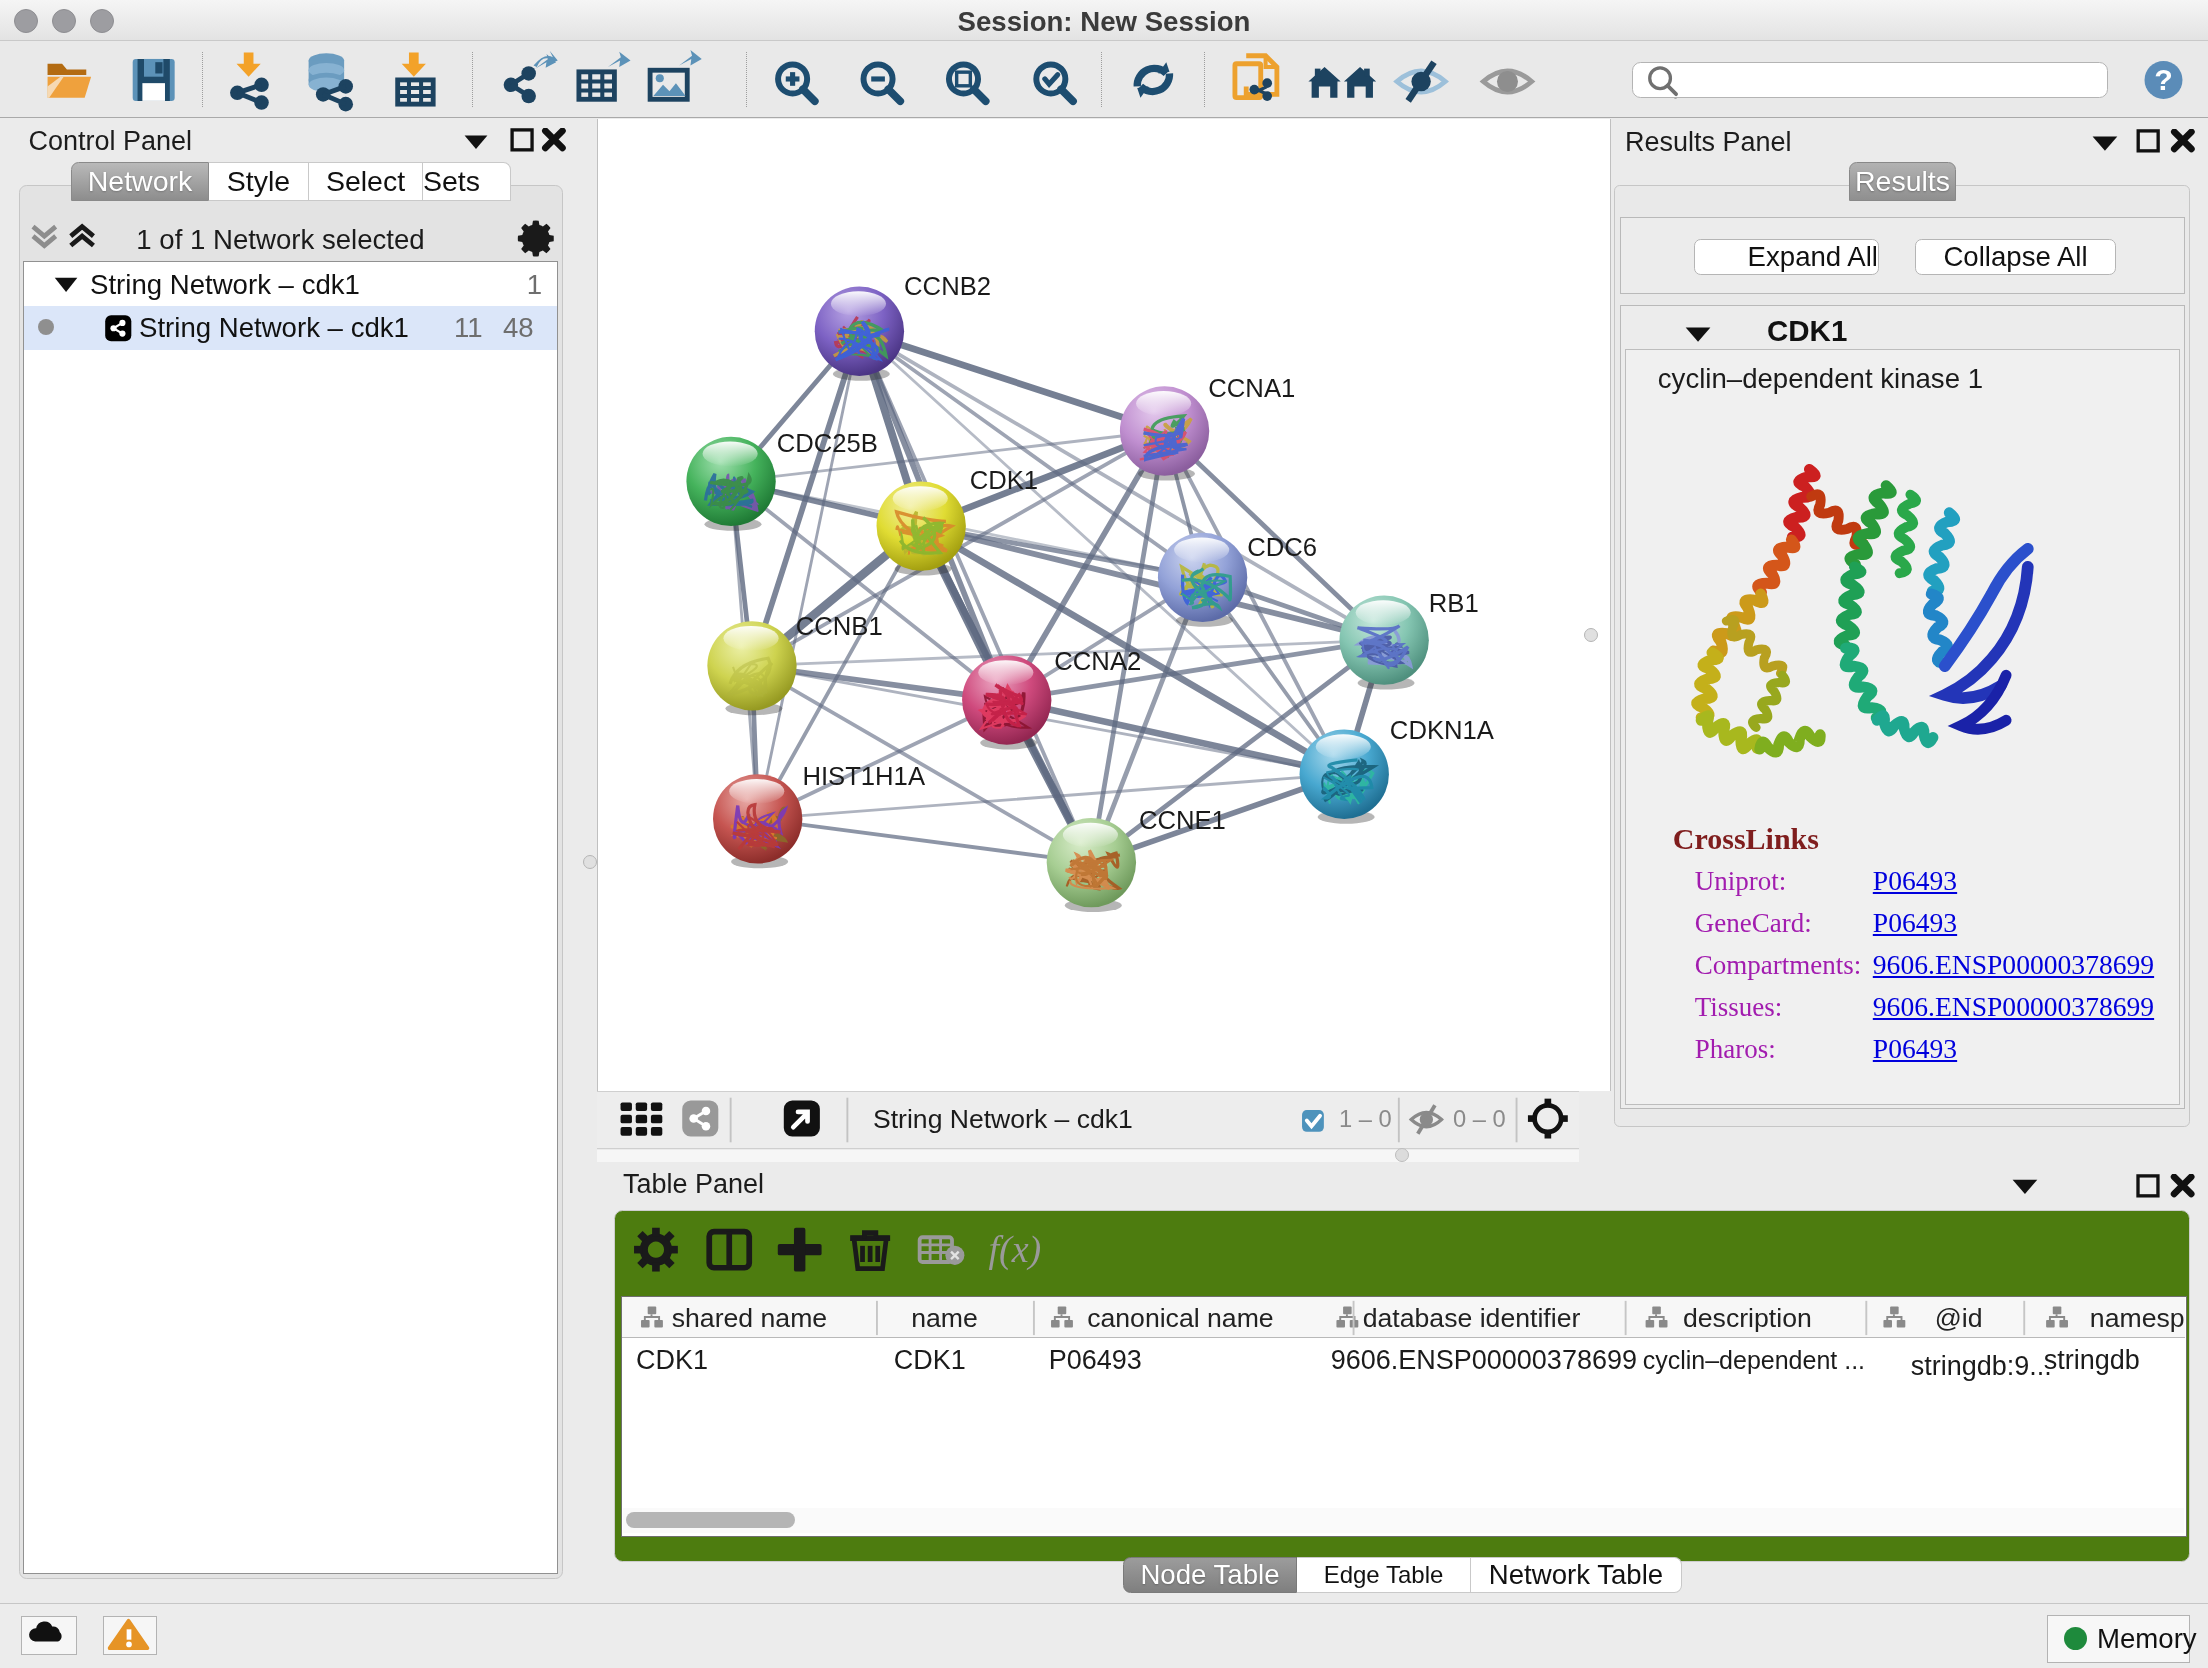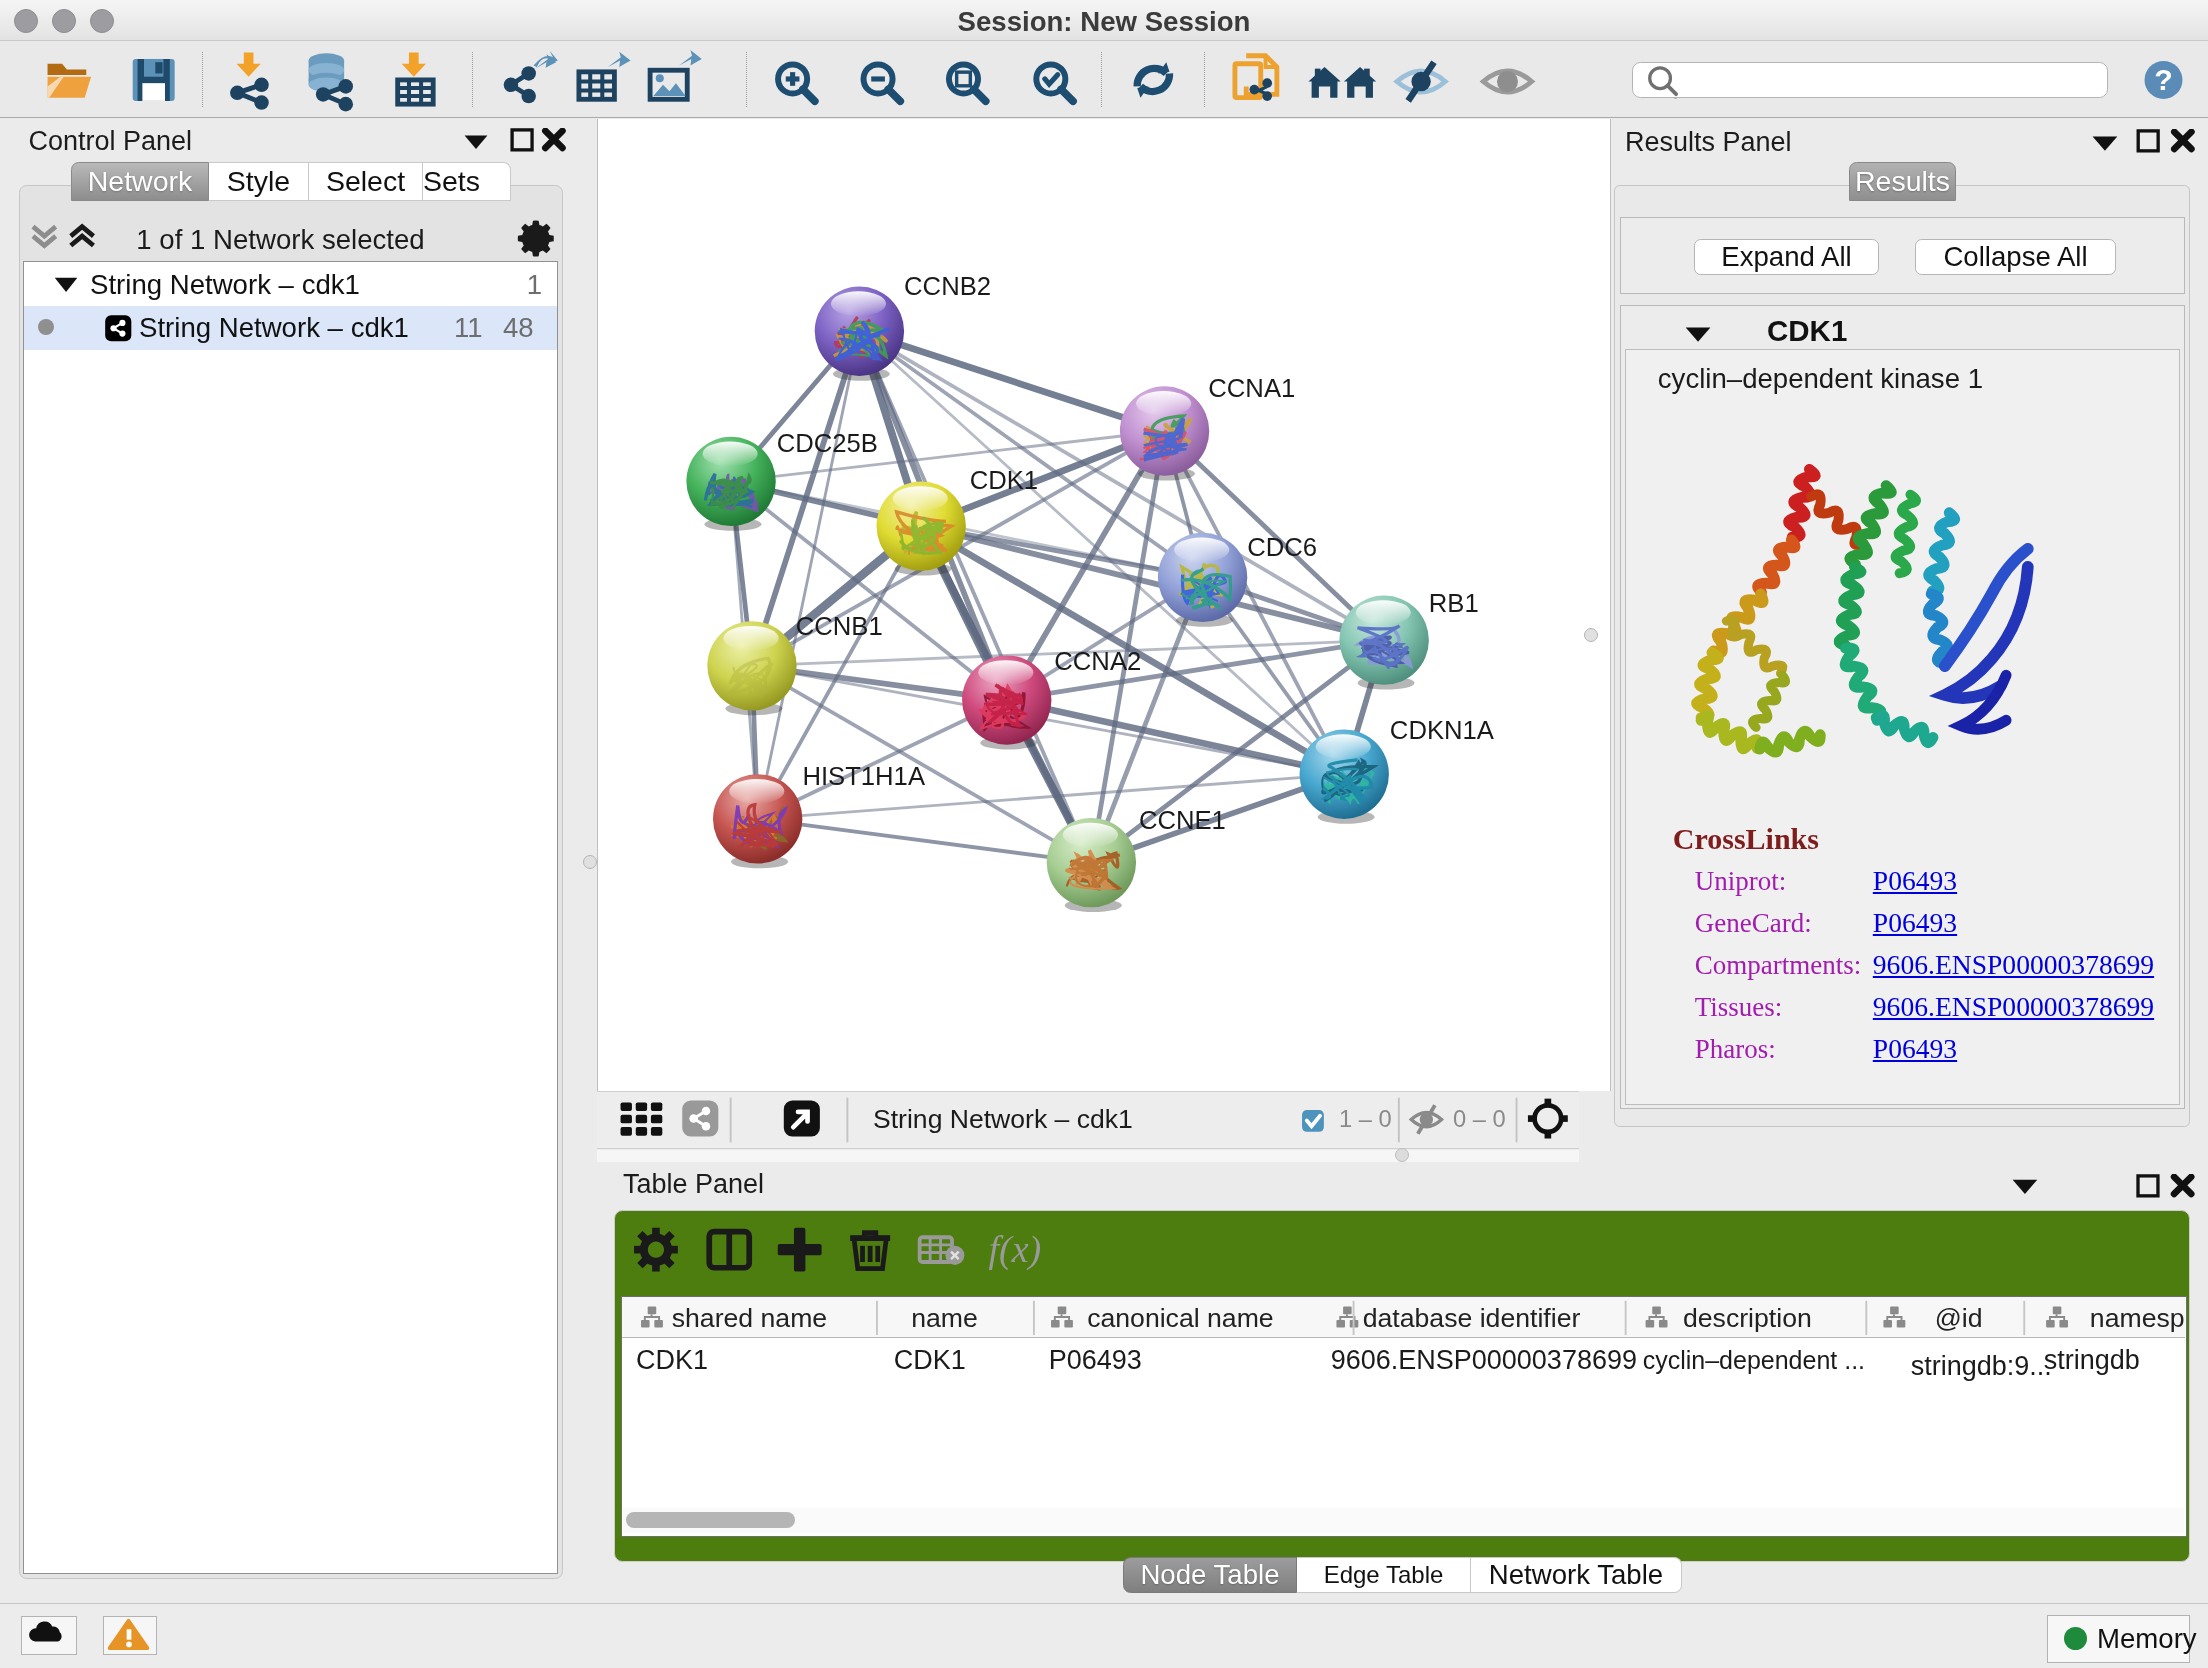--- a/index.html
+++ b/index.html
@@ -636,21 +636,21 @@
     <path d="M8,8 l26,0 -13,15 Z" fill="#111"></path>
     <rect x="56" y="2" width="21" height="21" fill="none" stroke="#111" stroke-width="3.5"></rect>
     <path d="M94,3 l18,18 M112,3 l-18,18" stroke="#111" stroke-width="7" stroke-linecap="round"></path>
   </svg>
 
   <div class="abs" style="left:33px;top:67px;width:576px;height:942px;background:#e9e9e9;border:1px solid #c6c6c6;border-radius:5.7px;"></div>
 
   <div class="abs" style="left:268px;top:44px;width:107px;height:39px;background:linear-gradient(#b2b2b2,#8f8f8f);border:1px solid #888;border-radius:7.6px 7.6px 0 0;color:#fff;font-size:28.5px;text-align:center;line-height:37px;text-shadow:0 1px 1.9px #707070;">Results</div>
 
   <div class="abs" style="left:39px;top:99px;width:565px;height:77px;background:#ececec;border:1px solid #b9b9b9;">
-    <div class="abs" style="left:73px;top:21px;width:185px;height:36px;background:#fff;border:1px solid #b5b5b5;border-radius:6.7px;font-size:27.6px;text-align:center;line-height:34px;color:#111;">Expand All</div>
+    <div class="abs" style="left:73px;top:21px;width:185px;height:36px;background:#fff;border:1px solid #b5b5b5;border-radius:6.7px;font-size:27.6px;text-align:right;line-height:34px;color:#111;">Expand All</div>
     <div class="abs" style="left:294px;top:21px;width:201px;height:36px;background:#fff;border:1px solid #b5b5b5;border-radius:6.7px;font-size:27.6px;text-align:center;line-height:34px;color:#111;">Collapse All</div>
   </div>
 
   <div class="abs" style="left:39px;top:187px;width:565px;height:804px;background:#ececec;border:1px solid #b9b9b9;">
     <svg class="abs" width="38" height="28.5" style="left:59px;top:14.3px;" viewBox="0 0 40 30">
         <path d="M6,8 l26,0 -13,15 Z" fill="#111"></path>
       </svg>
     <div class="abs" style="left:146px;top:7.6px;font-size:29.5px;font-weight:bold;color:#111;">CDK1</div>
     <div class="abs" style="left:3.8px;top:43px;width:555px;height:756px;background:#f0f0f0;border:1px solid #bdbdbd;">
       <div class="abs" style="left:32px;top:13.3px;font-size:27.6px;color:#1b1b1b;">cyclin–dependent kinase 1</div>

